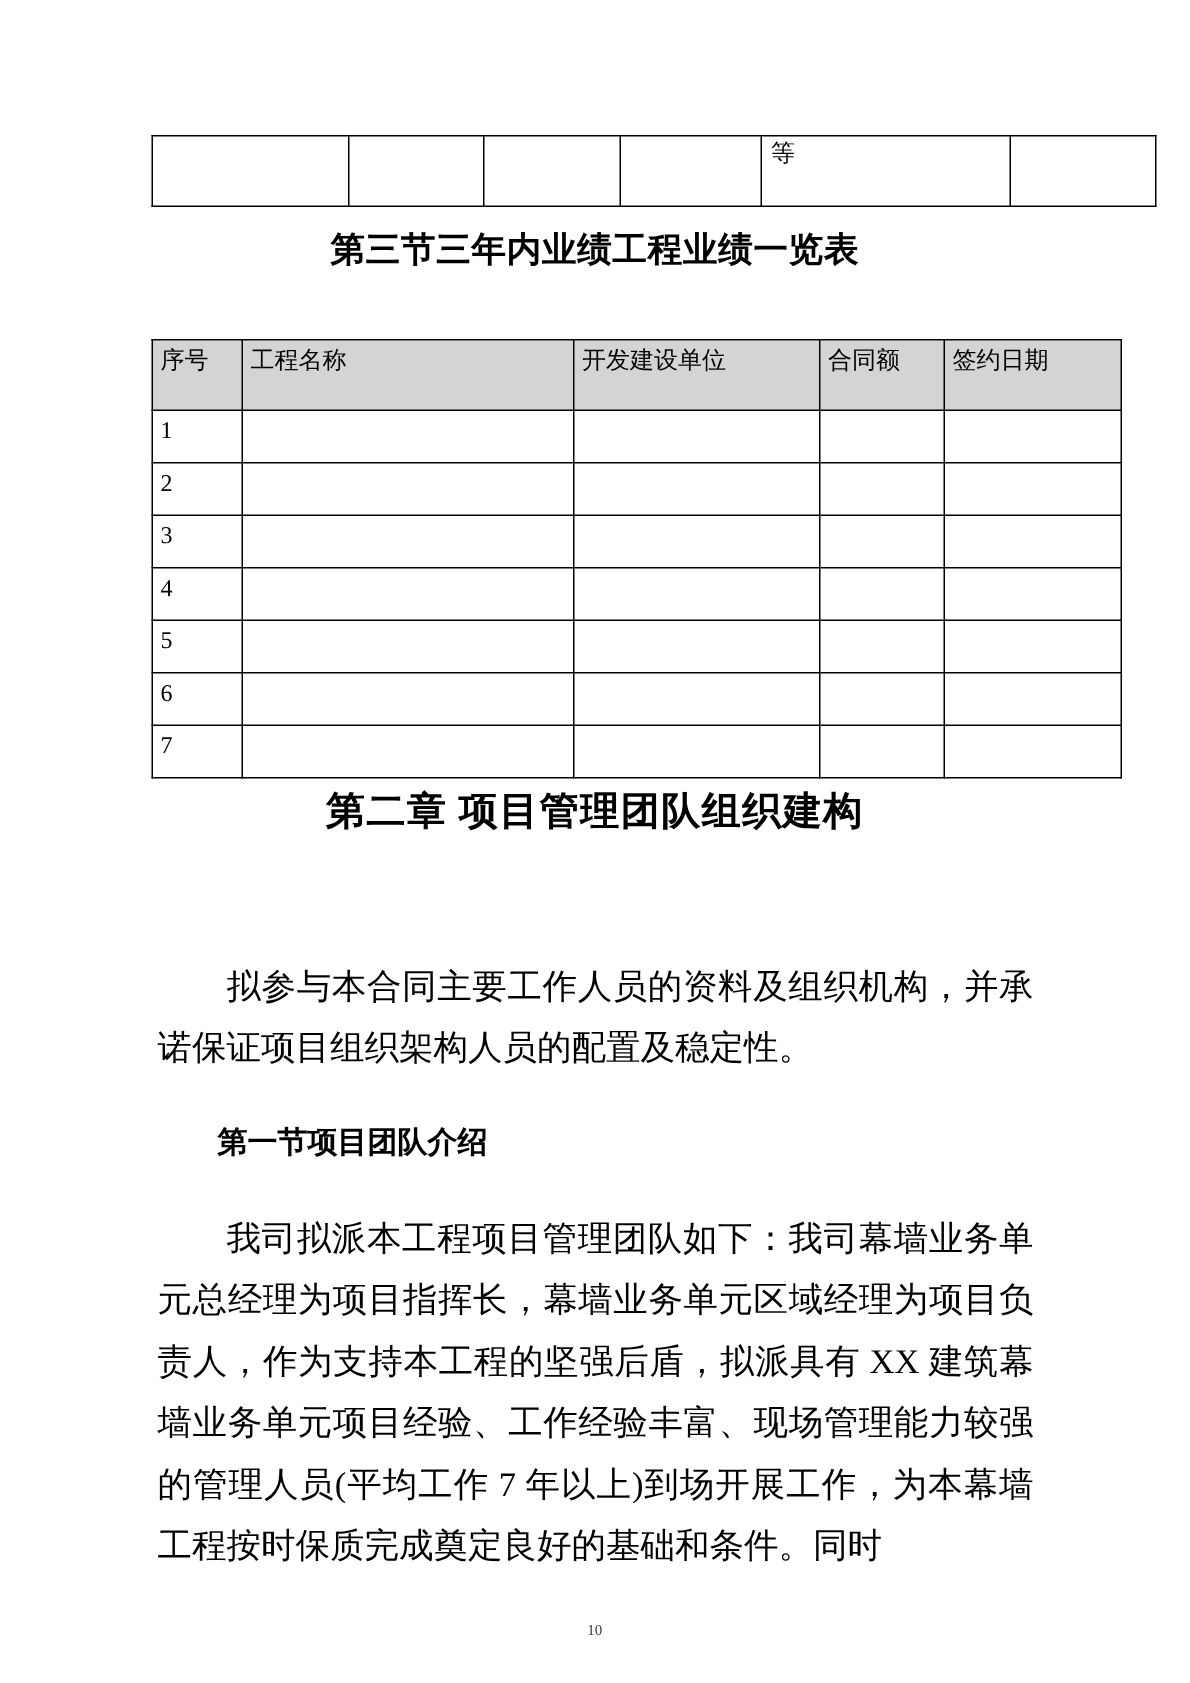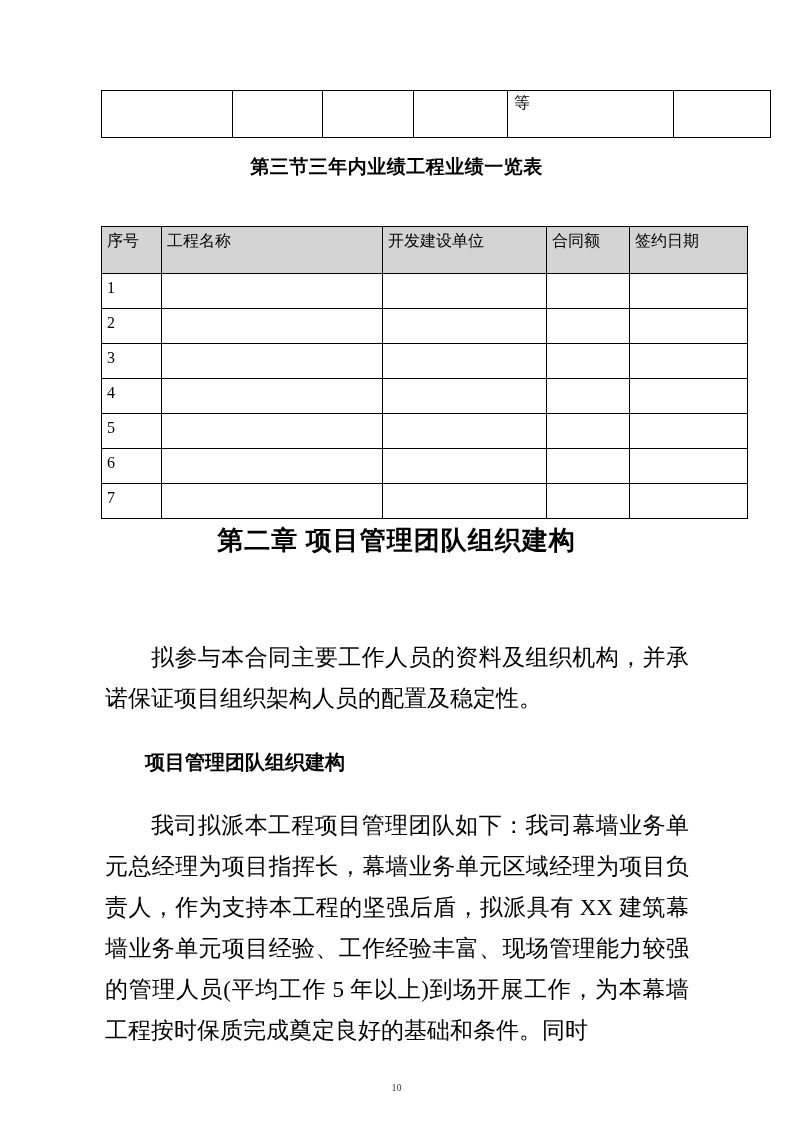--- a/index.html
+++ b/index.html
@@ -39,21 +39,21 @@
     font-family: "Liberation Serif", "DejaVu Serif", serif;
   }
 
   
   .sec-heading-1 {
     position: absolute;
     left: 101px;
     top: 152px;
     width: 591px;
     text-align: center;
-    font-size: 19px;
+    font-size: 23px;
     font-weight: bold;
     letter-spacing: 0.5px;
     line-height: 30px;
     font-family: "Liberation Serif", "DejaVu Serif", serif;
   }
 
   
   .perf-table {
     position: absolute;
     left: 101px;
@@ -215,19 +215,19 @@
         <td></td>
         <td></td>
       </tr>
     </tbody>
   </table>
 
   <div class="chapter-heading">第二章  项目管理团队组织建构</div>
 
   <div class="body-p" id="para-intro">拟参与本合同主要工作人员的资料及组织机构，并承诺保证项目组织架构人员的配置及稳定性。</div>
 
-  <div class="sec-heading-2">项目管理团队组织建构</div>
-
-  <div class="body-p" id="para-team">我司拟派本工程项目管理团队如下：我司幕墙业务单元总经理为项目指挥长，幕墙业务单元区域经理为项目负责人，作为支持本工程的坚强后盾，拟派具有 XX 建筑幕墙业务单元项目经验、工作经验丰富、现场管理能力较强的管理人员(平均工作 5 年以上)到场开展工作，为本幕墙工程按时保质完成奠定良好的基础和条件。同时</div>
+  <div class="sec-heading-2">第一节项目团队介绍</div>
+
+  <div class="body-p" id="para-team">我司拟派本工程项目管理团队如下：我司幕墙业务单元总经理为项目指挥长，幕墙业务单元区域经理为项目负责人，作为支持本工程的坚强后盾，拟派具有 XX 建筑幕墙业务单元项目经验、工作经验丰富、现场管理能力较强的管理人员(平均工作 7 年以上)到场开展工作，为本幕墙工程按时保质完成奠定良好的基础和条件。同时</div>
 
   <div class="page-number">10</div>
 
 </div>
 
 </body></html>

